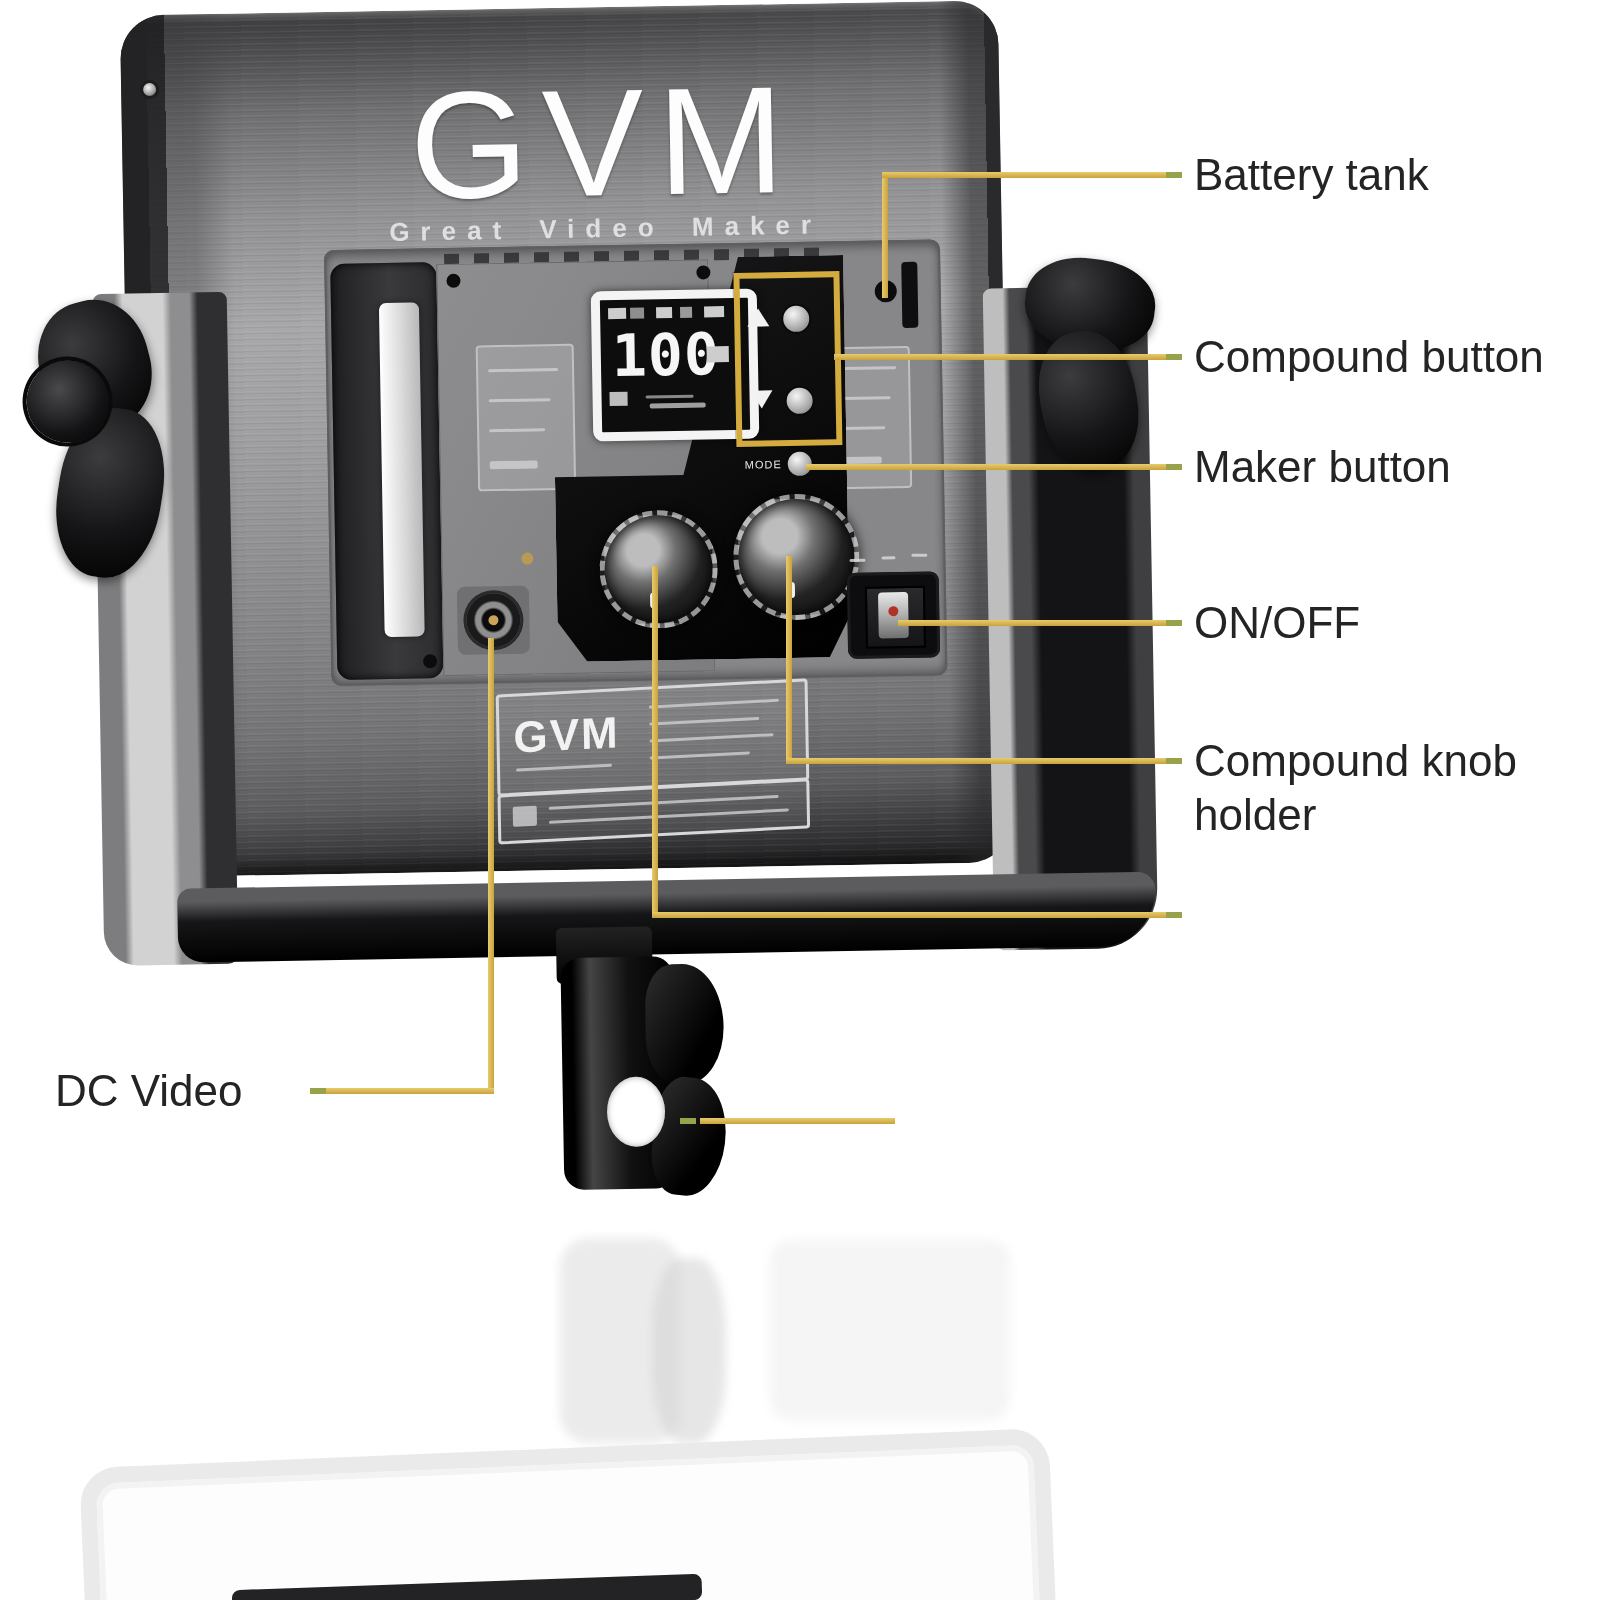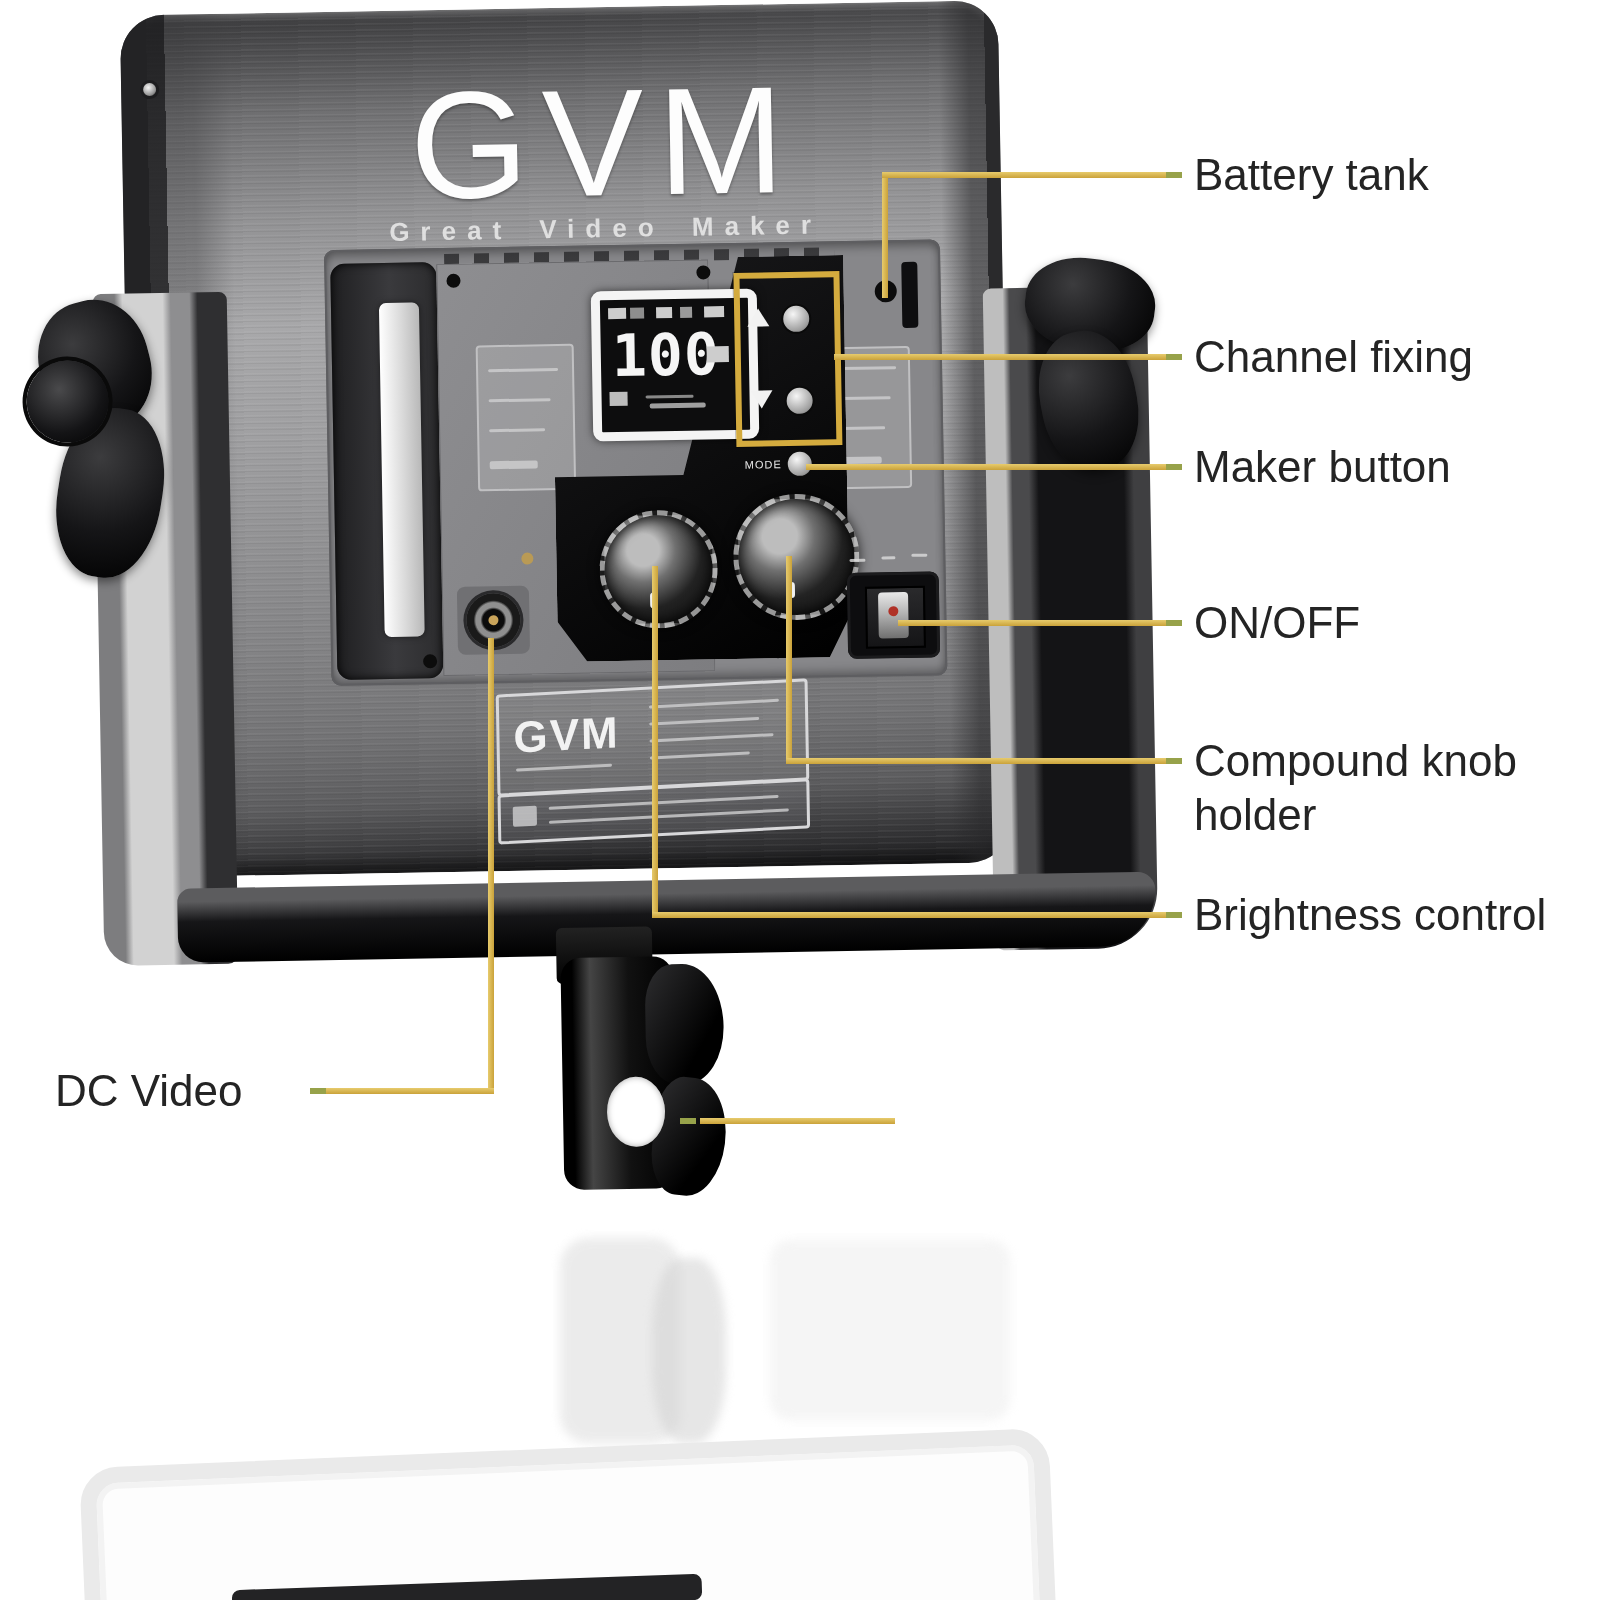--- a/index.html
+++ b/index.html
@@ -231,39 +231,38 @@
     <div class="abs" id="lamp-hole"></div>
   </div>
 
   <div class="abs vline" style="left:882px;top:172px;height:126px;"></div>
   <div class="abs hline" style="left:882px;top:172px;width:300px;"></div>
   <div class="abs tip" style="left:1166px;top:172px;"></div>
   <div class="abs lbl" style="left:1194px;top:148px;">Battery tank</div>
 
   <div class="abs hline" style="left:834px;top:354px;width:348px;"></div>
   <div class="abs tip" style="left:1166px;top:354px;"></div>
-  <div class="abs lbl" style="left:1194px;top:330px;">Channel fixing</div>
+  <div class="abs lbl" style="left:1194px;top:330px;">Compound button</div>
 
   <div class="abs hline" style="left:806px;top:464px;width:376px;"></div>
   <div class="abs tip" style="left:1166px;top:464px;"></div>
   <div class="abs lbl" style="left:1194px;top:440px;">Maker button</div>
 
   <div class="abs hline" style="left:898px;top:620px;width:284px;"></div>
   <div class="abs tip" style="left:1166px;top:620px;"></div>
   <div class="abs lbl" style="left:1194px;top:596px;">ON/OFF</div>
 
   <div class="abs vline" style="left:786px;top:556px;height:208px;"></div>
   <div class="abs hline" style="left:786px;top:758px;width:396px;"></div>
   <div class="abs tip" style="left:1166px;top:758px;"></div>
   <div class="abs lbl" style="left:1194px;top:734px;width:350px;">Compound knob holder</div>
 
   <div class="abs vline" style="left:652px;top:566px;height:352px;"></div>
   <div class="abs hline" style="left:652px;top:912px;width:530px;"></div>
   <div class="abs tip" style="left:1166px;top:912px;"></div>
-  <div class="abs lbl" style="left:1194px;top:888px;">Brightness control</div>
 
   <div class="abs vline" style="left:488px;top:638px;height:456px;"></div>
   <div class="abs hline" style="left:310px;top:1088px;width:184px;"></div>
   <div class="abs tip" style="left:310px;top:1088px;"></div>
   <div class="abs lbl" style="left:55px;top:1064px;">DC Video</div>
 
   <div class="abs hline" style="left:700px;top:1118px;width:195px;"></div>
   <div class="abs tip" style="left:680px;top:1118px;"></div>
 
 </div>

